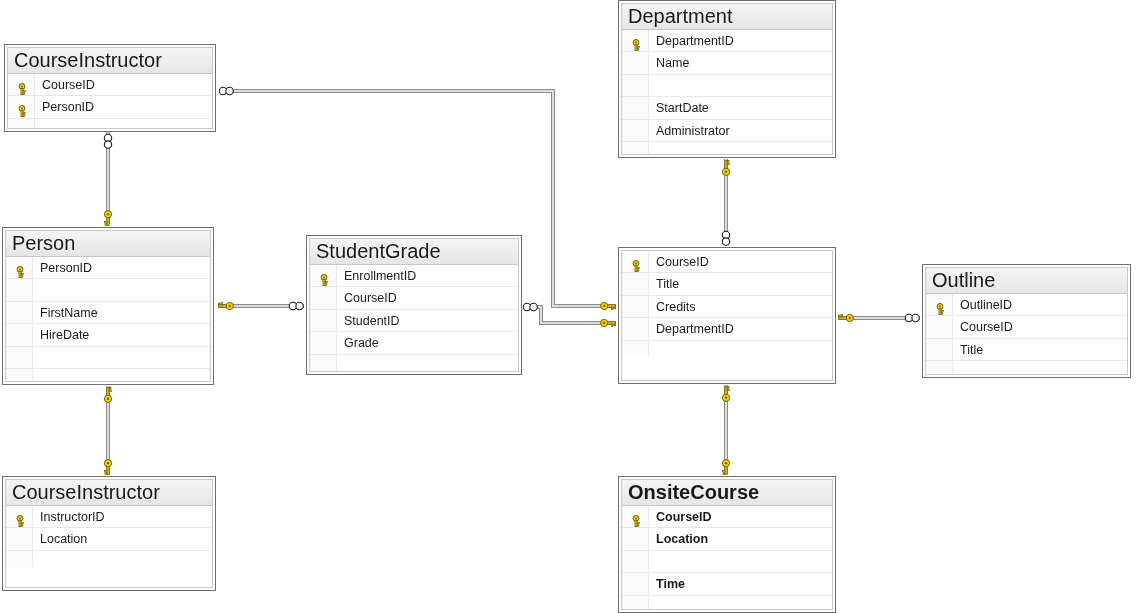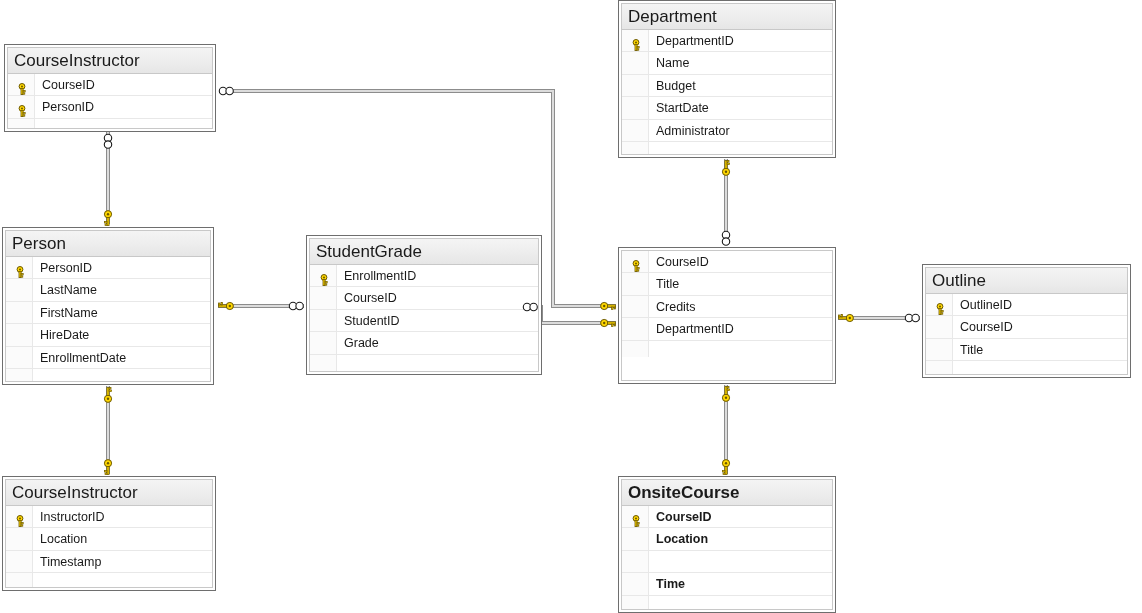--- a/index.html
+++ b/index.html
@@ -42,21 +42,21 @@
     border: 1px solid #c8c8c8;
     background: #ffffff;
     height: 100%;
     overflow: hidden;
   }
   .entity-title {
     box-sizing: border-box;
     height: 26px;
     line-height: 25px;
     padding-left: 6px;
-    font-size: 17px;
+    font-size: 20px;
     color: #1a1a1a;
     background: linear-gradient(to bottom, #f4f4f4 0%, #ededed 55%, #e6e6e6 100%);
     border-bottom: 1px solid #c8c8c8;
     white-space: nowrap;
     overflow: hidden;
   }
   .field-list {
     position: relative;
   }
   .field-row {
@@ -180,33 +180,31 @@
                     <circle cx="6" cy="3.4" r="1" fill="#6b5800"></circle>
                     <rect x="5.0" y="5.6" width="2" height="6.0" fill="#ffd700" stroke="#6b5800" stroke-width="0.8"></rect>
                     <rect x="7.0" y="7.4" width="2.2" height="1.5" fill="#ffd700" stroke="#6b5800" stroke-width="0.7"></rect>
                     <rect x="7.0" y="9.8" width="1.8" height="1.4" fill="#ffd700" stroke="#6b5800" stroke-width="0.7"></rect>
                   </svg></span>
               </div>
               <span class="field-name">PersonID</span>
             </div>
             <div class="field-row">
               <div class="field-gutter"></div>
-              <span class="field-name">LastName</span>
             </div>
             <div class="field-row">
               <div class="field-gutter"></div>
               <span class="field-name">FirstName</span>
             </div>
             <div class="field-row">
               <div class="field-gutter"></div>
               <span class="field-name">HireDate</span>
             </div>
             <div class="field-row">
               <div class="field-gutter"></div>
-              <span class="field-name">EnrollmentDate</span>
             </div>
             <div class="field-row filler-row">
               <div class="field-gutter"></div>
             </div>
           </div>
         </div>
       </div>
       <div class="entity" style="left: 2px; top: 476px; width: 214px; height: 115px;">
         <div class="entity-inner">
           <div class="entity-title">CourseInstructor</div>
@@ -220,31 +218,27 @@
                     <rect x="7.0" y="7.4" width="2.2" height="1.5" fill="#ffd700" stroke="#6b5800" stroke-width="0.7"></rect>
                     <rect x="7.0" y="9.8" width="1.8" height="1.4" fill="#ffd700" stroke="#6b5800" stroke-width="0.7"></rect>
                   </svg></span>
               </div>
               <span class="field-name">InstructorID</span>
             </div>
             <div class="field-row">
               <div class="field-gutter"></div>
               <span class="field-name">Location</span>
             </div>
-            <div class="field-row">
-              <div class="field-gutter"></div>
-              <span class="field-name">Timestamp</span>
-            </div>
-            <div class="field-row filler-row">
-              <div class="field-gutter"></div>
-            </div>
-          </div>
-        </div>
-      </div>
-      <div class="entity" style="left: 306px; top: 235px; width: 236px; height: 140px;">
+            <div class="field-row filler-row">
+              <div class="field-gutter"></div>
+            </div>
+          </div>
+        </div>
+      </div>
+      <div class="entity" style="left: 306px; top: 235px; width: 216px; height: 140px;">
         <div class="entity-inner">
           <div class="entity-title">StudentGrade</div>
           <div class="field-list">
             <div class="field-row">
               <div class="field-gutter">
                 <span class="pk-icon"><svg width="12" height="12" viewBox="0 0 12 12">
                     <circle cx="6" cy="3.4" r="2.9" fill="#ffd700" stroke="#6b5800" stroke-width="1"></circle>
                     <circle cx="6" cy="3.4" r="1" fill="#6b5800"></circle>
                     <rect x="5.0" y="5.6" width="2" height="6.0" fill="#ffd700" stroke="#6b5800" stroke-width="0.8"></rect>
                     <rect x="7.0" y="7.4" width="2.2" height="1.5" fill="#ffd700" stroke="#6b5800" stroke-width="0.7"></rect>
@@ -286,21 +280,20 @@
                   </svg></span>
               </div>
               <span class="field-name">DepartmentID</span>
             </div>
             <div class="field-row">
               <div class="field-gutter"></div>
               <span class="field-name">Name</span>
             </div>
             <div class="field-row">
               <div class="field-gutter"></div>
-              <span class="field-name">Budget</span>
             </div>
             <div class="field-row">
               <div class="field-gutter"></div>
               <span class="field-name">StartDate</span>
             </div>
             <div class="field-row">
               <div class="field-gutter"></div>
               <span class="field-name">Administrator</span>
             </div>
             <div class="field-row filler-row">

